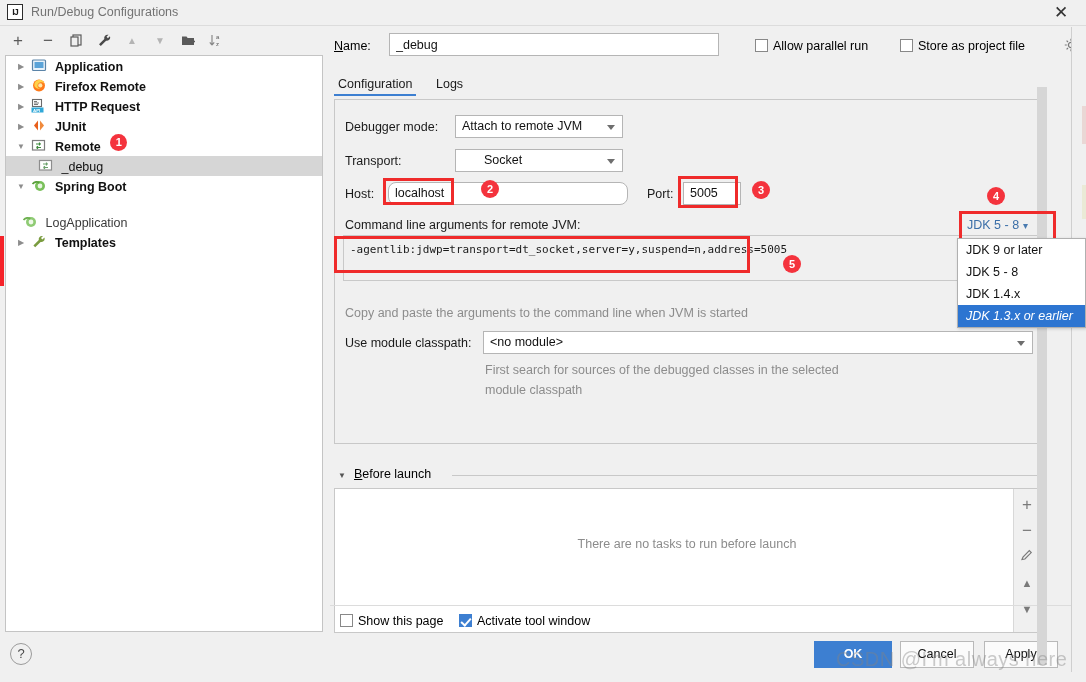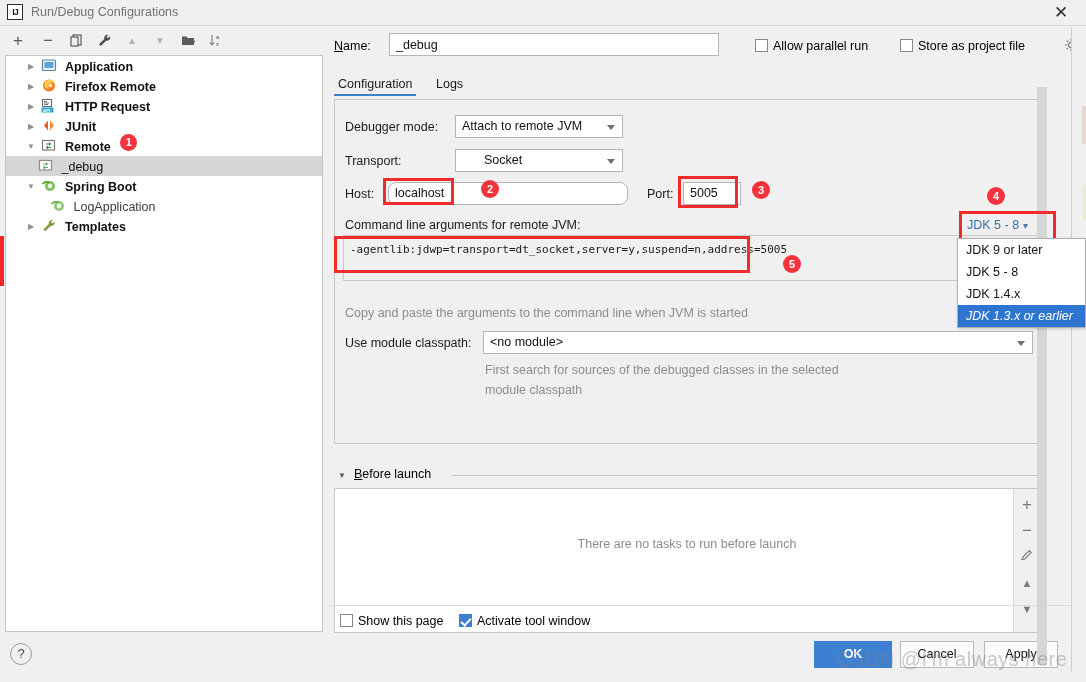--- a/index.html
+++ b/index.html
@@ -109,21 +109,21 @@
     border: 1px solid #c4c4c4;
     box-sizing: border-box;
     overflow: hidden;
   }
   .tree-row {
     position: relative;
     height: 20px;
     line-height: 20px;
     white-space: nowrap;
     font-size: 12.5px;
-    padding-left: 18px;
+    padding-left: 8px;
   }
   .tree-row.selected { background: #d6d6d6; }
   .tree-row .twisty {
     display: inline-block;
     width: 14px;
     text-align: center;
     color: #8d8d8d;
     font-size: 8px;
     vertical-align: middle;
   }
@@ -136,21 +136,21 @@
     top: -1px;
   }
   .tree-row .lbl {
     display: inline-block;
     vertical-align: middle;
     margin-left: 3px;
     color: #111;
   }
   .tree-row.bold .lbl { font-weight: bold; }
   .tree-row.child { padding-left: 32px; }
-  .tree-row.child2 { padding-left: 44px; }
+  .tree-row.child2 { padding-left: 16px; margin-top: 16px; }
   .badge {
     display: inline-block;
     width: 17px; height: 17px;
     border-radius: 50%;
     background: #f4333d;
     color: #fff;
     font-size: 11px;
     font-weight: bold;
     text-align: center;
     line-height: 17px;

